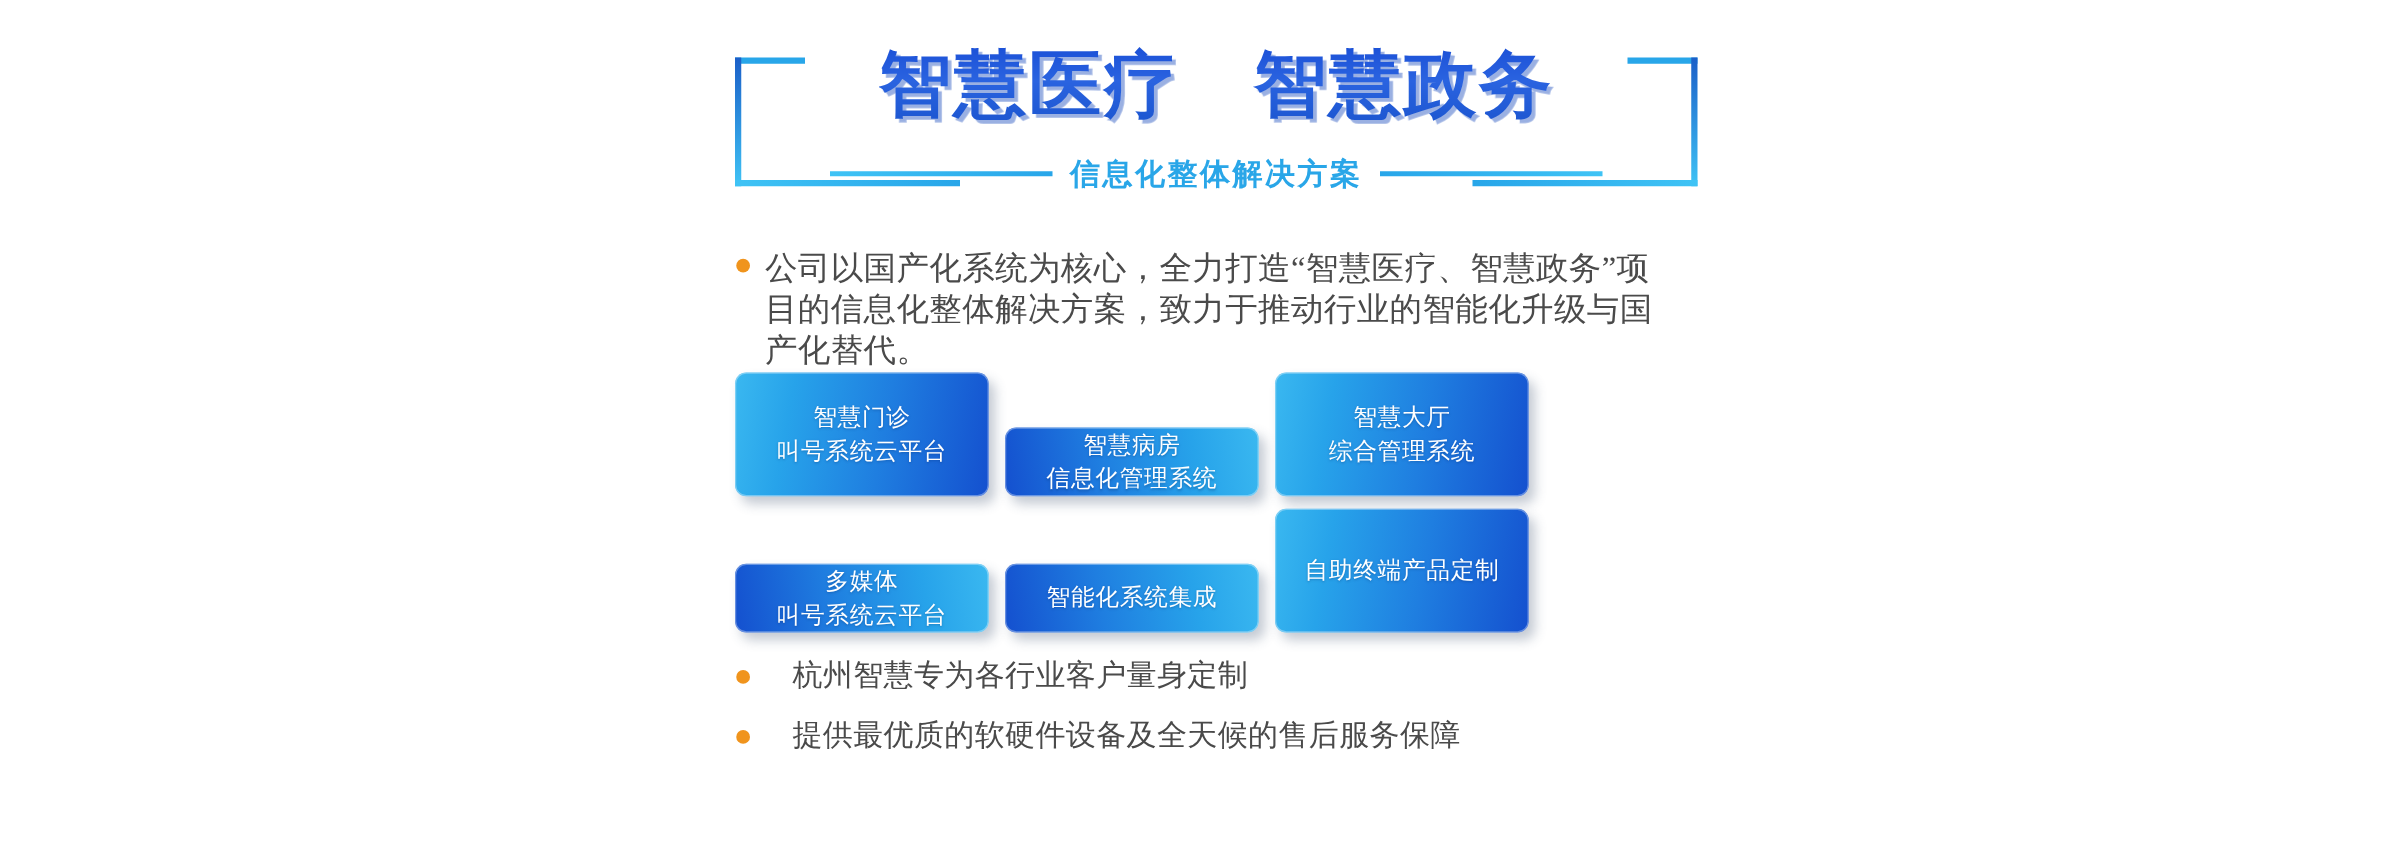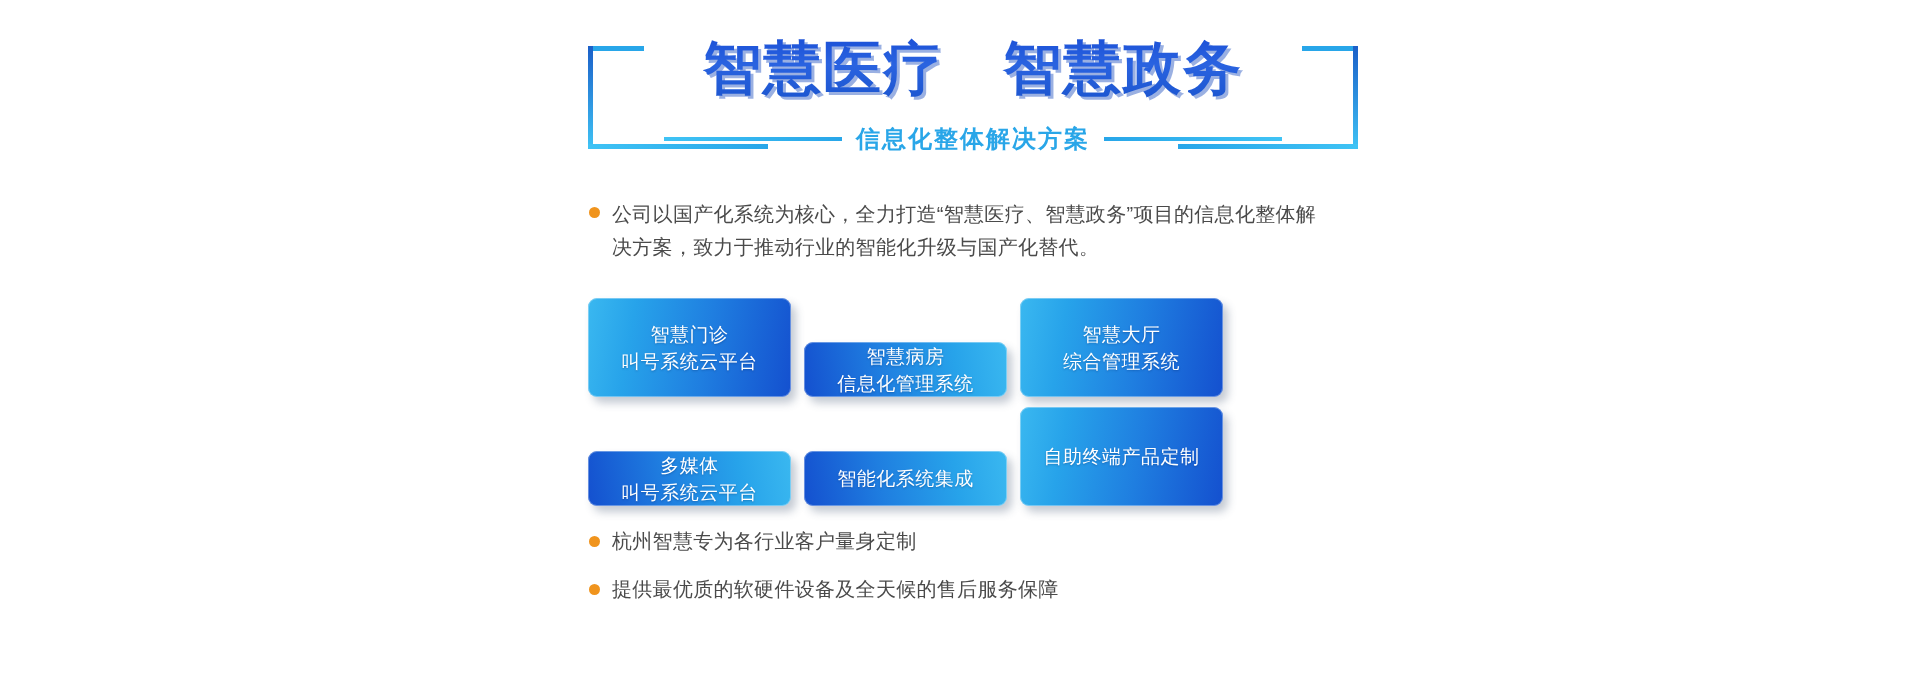--- a/index.html
+++ b/index.html
@@ -98,25 +98,26 @@
     align-items:flex-start;
   }
   .dot{
     width:11px;height:11px;border-radius:50%;
     background:#f0941d;
     flex:0 0 11px;
     margin-top:9px;
     margin-right:12px;
   }
   .intro-text{
-    font-size:20px;
+    font-size:26px;
     line-height:33px;
     color:#4a4a4a;
     letter-spacing:.3px;
     max-width:720px;
+    font-family:Liberation Serif, serif;
   }
 
   
   .cards{
     position:absolute;
     left:588px;
     top:298px;
     display:grid;
     grid-template-columns:repeat(3,203px);
     grid-template-rows:repeat(2,99px);
@@ -163,24 +164,25 @@
     left:589px;
     top:528px;
     width:760px;
   }
   .foot-row{
     display:flex;
     align-items:center;
     margin-bottom:22px;
   }
   .foot-text{
-    font-size:20px;
+    font-size:24px;
     color:#4a4a4a;
     letter-spacing:.3px;
     line-height:26px;
+    margin-left:22px;
   }
 </style>
 </head>
 <body>
 
 <div class="stage">
 
   <div class="header">
 
     <div class="bracket">

